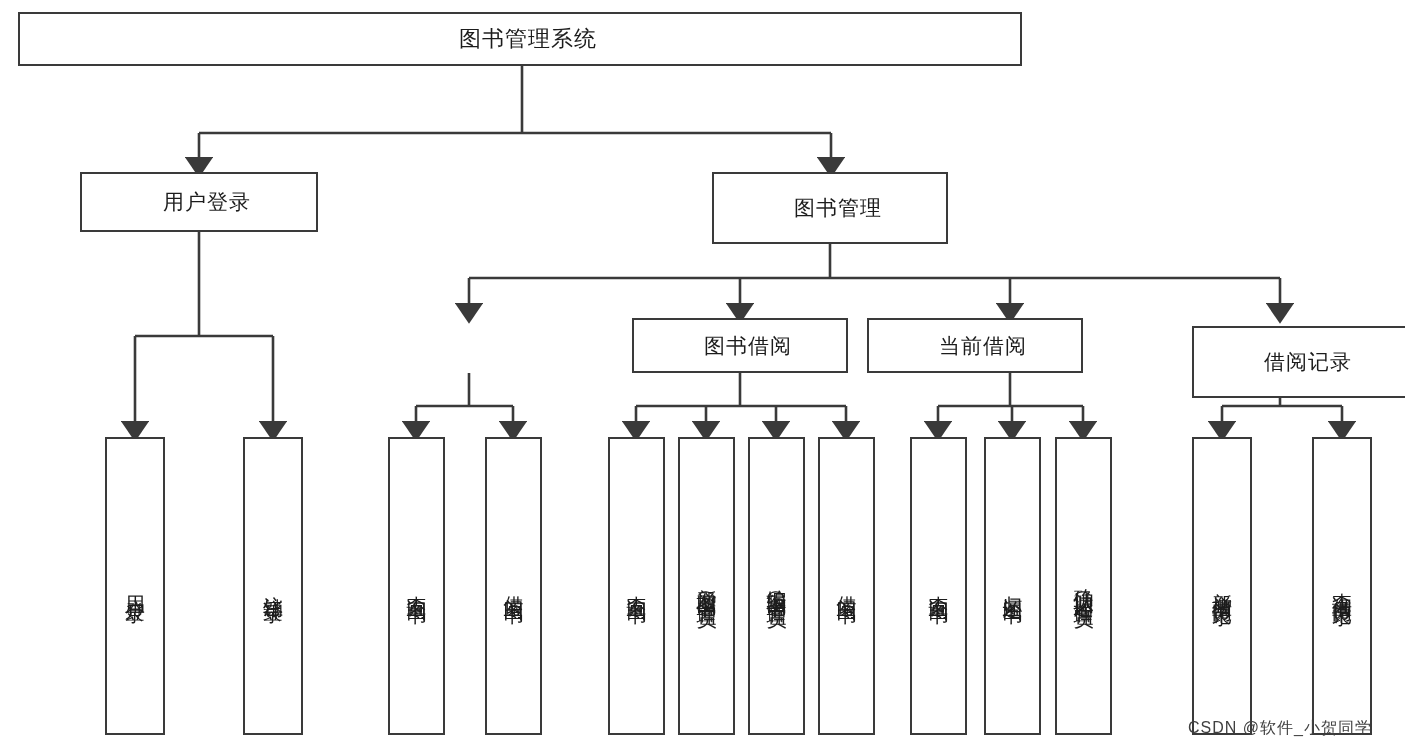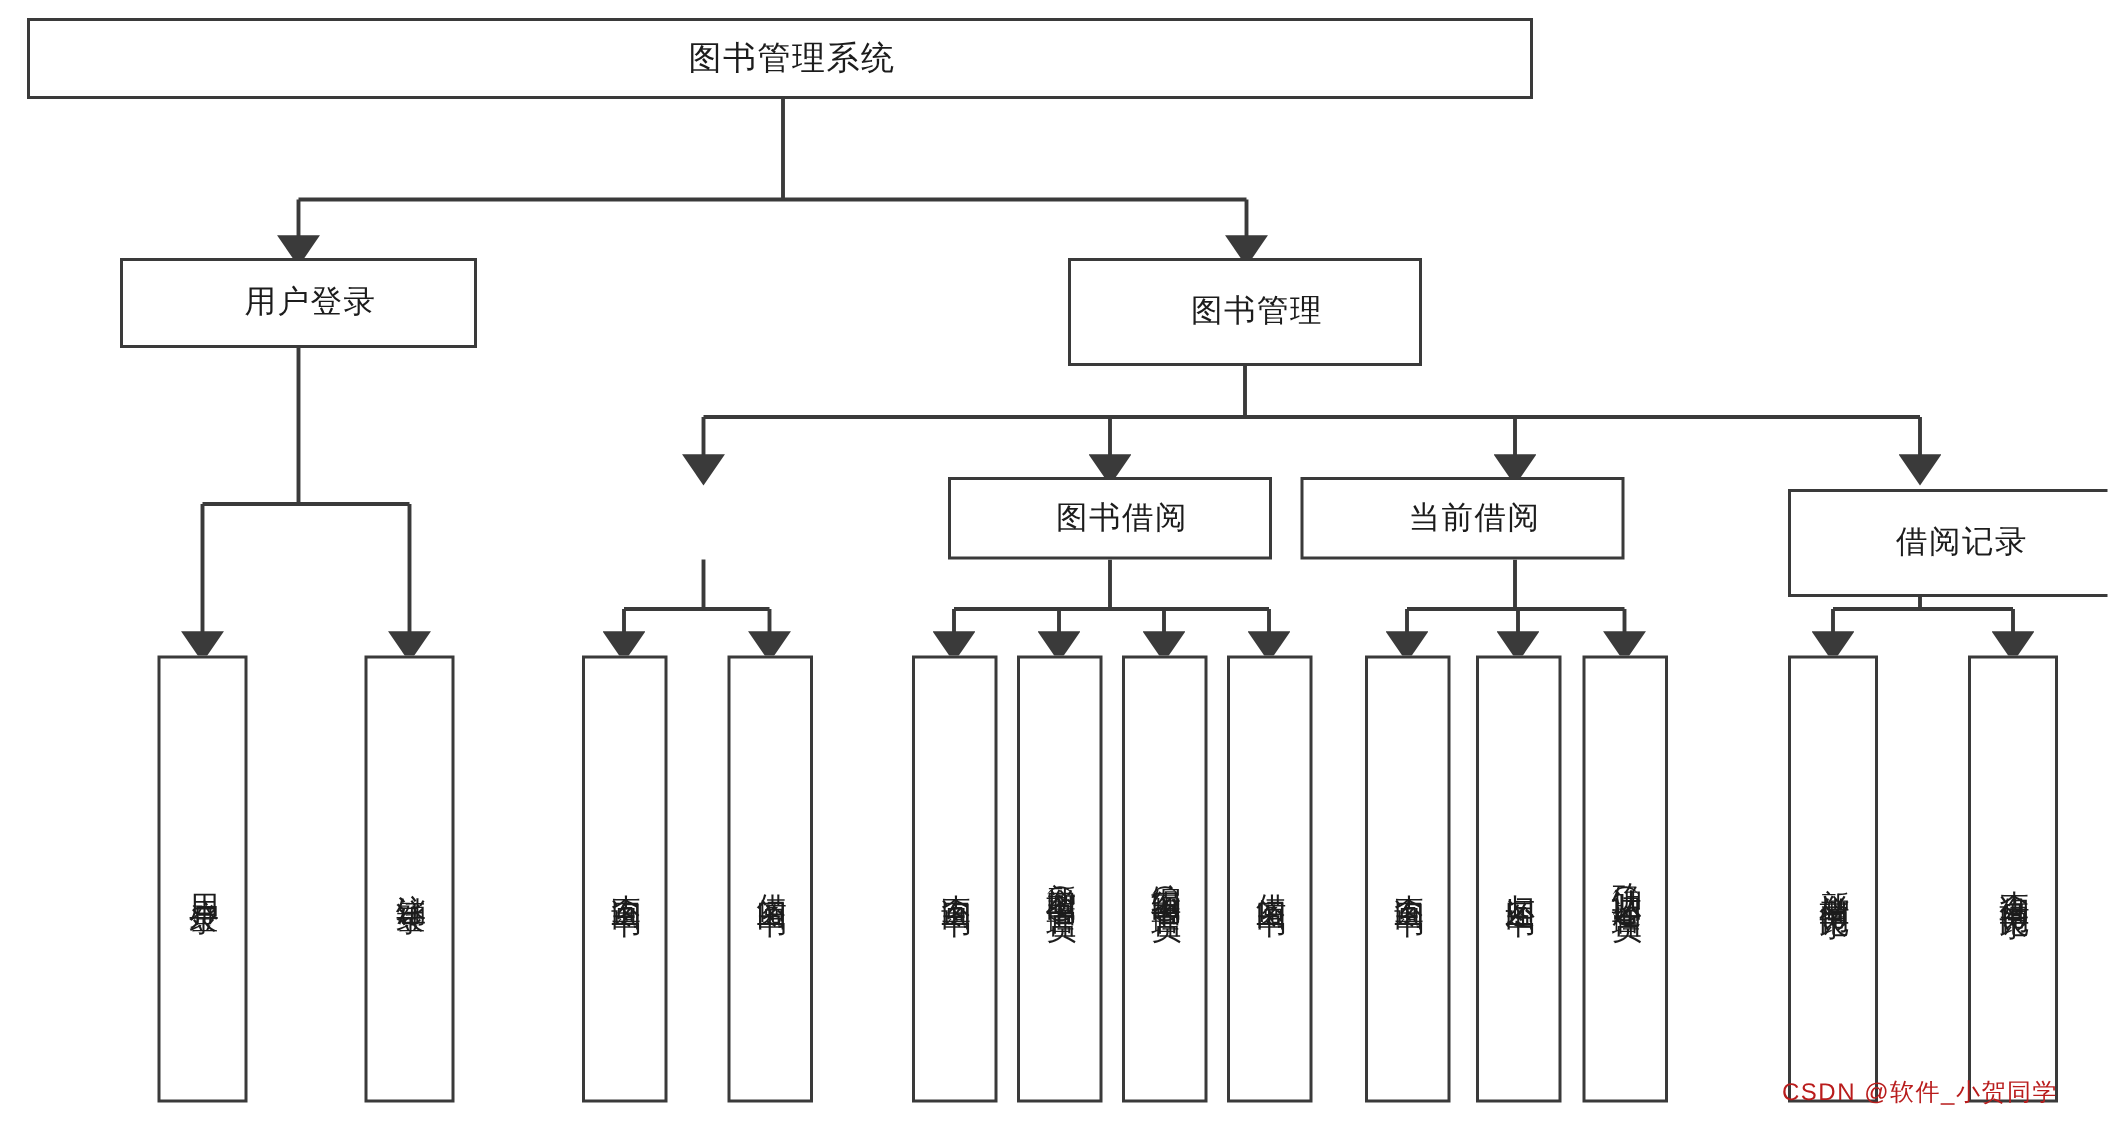--- a/index.html
+++ b/index.html
@@ -5,21 +5,21 @@
   html,body{margin:0;padding:0;}
   body{width:1405px;height:747px;background:#ffffff;font-family:"Liberation Sans","DejaVu Sans",sans-serif;overflow:hidden;position:relative;}
   #stage{position:relative;width:1405px;height:747px;}
   svg#wires{position:absolute;left:0;top:0;width:1405px;height:747px;pointer-events:none;}
   .node{position:absolute;box-sizing:border-box;border:2.5px solid #3a3a3a;background:#ffffff;
         display:flex;align-items:center;justify-content:center;color:#1c1c1c;padding-left:16px;}
   .node.h{font-size:21px;letter-spacing:1px;line-height:1.2;}
   .node.leaf{writing-mode:vertical-rl;text-orientation:upright;font-size:20px;
              letter-spacing:3px;line-height:1.25;padding:6px 0;}
   #root{font-size:22px;}
-  .watermark{position:absolute;color:#b91c1c;font-size:16px;letter-spacing:1px;
+  .watermark{position:absolute;color:#404040;font-size:16px;letter-spacing:1px;
              white-space:nowrap;user-select:none;}
 </style>
 </head>
 <body>
 
 <div id="stage">
 
   <svg id="wires" viewBox="0 0 1405 747" xmlns="http://www.w3.org/2000/svg">
     <defs>
       <marker id="arw" markerWidth="10" markerHeight="11" refX="1.2" refY="5.5" orient="auto" markerUnits="strokeWidth">

